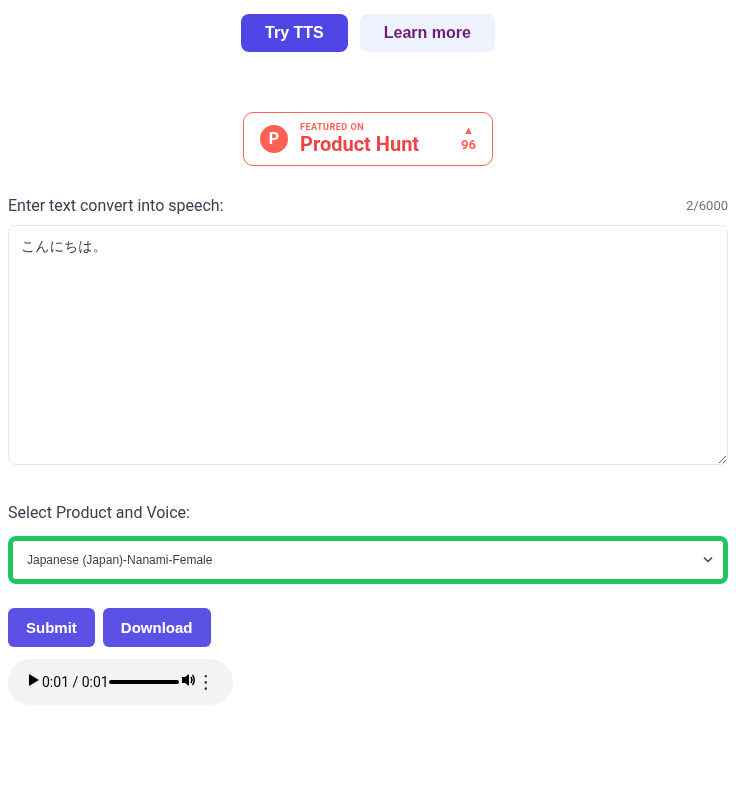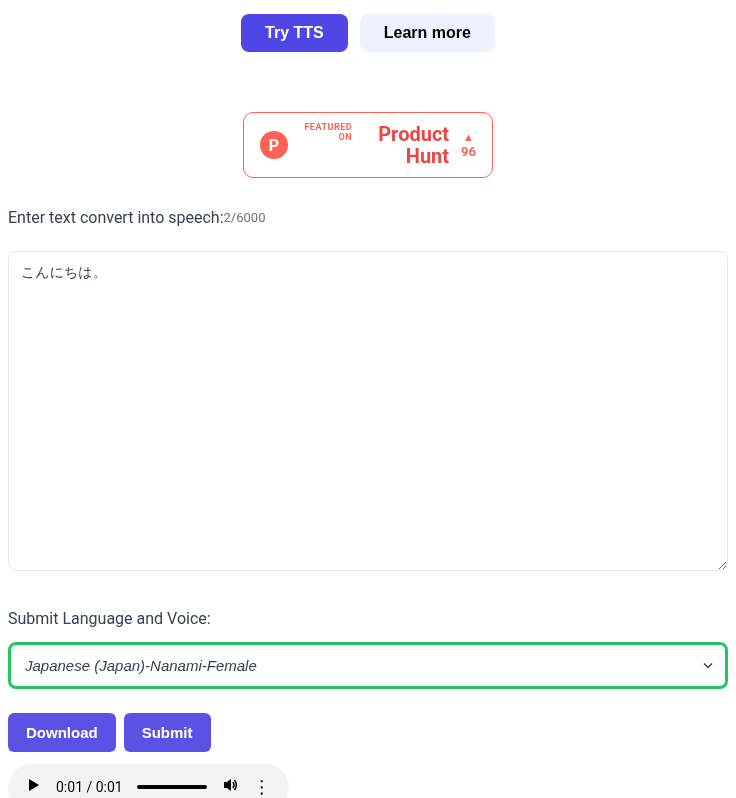--- a/index.html
+++ b/index.html
@@ -25,21 +25,21 @@
       color: #fff;
       border: none;
       padding: 10px 24px;
       border-radius: 8px;
       font-size: 16px;
       font-weight: 600;
       cursor: pointer;
     }
     .btn-secondary {
       background: #eef2ff;
-      color: #000000;
+      color: #701a75;
       border: none;
       padding: 10px 24px;
       border-radius: 8px;
       font-size: 16px;
       font-weight: 600;
       cursor: pointer;
     }
     .ph-badge {
       display: flex;
       align-items: center;
@@ -59,23 +59,22 @@
       display: flex;
       align-items: center;
       justify-content: center;
       color: #fff;
       font-weight: bold;
       font-size: 16px;
       flex-shrink: 0;
     }
     .ph-text {
       display: flex;
-      flex-direction: row;
+      flex-direction: column;
       line-height: 1.1;
-      text-align: right;
     }
     .ph-featured {
       font-size: 9px;
       font-weight: 700;
       color: #ff6154;
       letter-spacing: 0.5px;
     }
     .ph-name {
       font-size: 20px;
       font-weight: 700;
@@ -93,63 +92,62 @@
       font-size: 11px;
       line-height: 1;
     }
     .ph-count {
       font-size: 13px;
       font-weight: 700;
       color: #ff6154;
     }
     .label-row {
       display: flex;
-      justify-content: flex-start;
-      align-items: center;
-      margin-bottom: 24px;
+      justify-content: space-between;
+      align-items: center;
+      margin-bottom: 10px;
     }
     .label-text {
       font-size: 16px;
       color: #374151;
     }
     .char-count {
       font-size: 13px;
       color: #6b7280;
     }
     .textarea {
       width: 100%;
-      height: 320px;
+      height: 240px;
       border: 1px solid #e5e7eb;
       border-radius: 8px;
       padding: 12px;
       font-size: 14px;
       font-family: inherit;
       resize: both;
       color: #374151;
     }
     .voice-label {
       font-size: 16px;
       color: #374151;
       margin-top: 34px;
       margin-bottom: 14px;
     }
     .select-wrapper {
       position: relative;
     }
     .voice-select {
       width: 100%;
       padding: 12px 14px;
-      border: 3px solid #22c55e;
-      border-radius: 8px;
-      font-size: 15px;
+      border: 5px solid #22c55e;
+      border-radius: 8px;
+      font-size: 12px;
       color: #374151;
       appearance: none;
       background: #fff;
       cursor: pointer;
-      font-style: italic;
     }
     .select-chevron {
       position: absolute;
       right: 14px;
       top: 50%;
       transform: translateY(-50%);
       pointer-events: none;
       color: #374151;
     }
     .action-buttons {
@@ -167,21 +165,20 @@
       font-size: 15px;
       font-weight: 600;
       cursor: pointer;
     }
     .audio-player {
       display: inline-flex;
       align-items: center;
       background: #f1f3f4;
       border-radius: 30px;
       padding: 12px 18px;
-      gap: 14px;
       margin-top: 2px;
     }
     .play-icon {
       color: #000;
       cursor: pointer;
     }
     .time-text {
       font-size: 14px;
       color: #000;
       font-variant-numeric: tabular-nums;
@@ -225,36 +222,36 @@
   </div>
 </div>
 
 <div class="label-row">
   <span class="label-text">Enter text convert into speech:</span>
   <span class="char-count">2/6000</span>
 </div>
 
 <textarea class="textarea" style="">こんにちは。</textarea>
 
-<div class="voice-label">Submit Language and Voice:</div>
+<div class="voice-label">Select Product and Voice:</div>
 
 <div class="select-wrapper">
   <select class="voice-select">
     <option>Japanese (Japan)-Nanami-Female</option>
   </select>
   <span class="select-chevron">
     <svg width="12" height="12" viewBox="0 0 12 12">
         <path d="M2 4 L6 8 L10 4" stroke="currentColor" stroke-width="1.5" fill="none"></path>
       </svg>
   </span>
 </div>
 
 <div class="action-buttons">
+  <button class="btn-action">Submit</button>
   <button class="btn-action">Download</button>
-  <button class="btn-action">Submit</button>
 </div>
 
 <div class="audio-player">
   <span class="play-icon">
     <svg width="16" height="16" viewBox="0 0 16 16">
         <path d="M3 2 L13 8 L3 14 Z" fill="currentColor"></path>
       </svg>
   </span>
   <span class="time-text"><span>0:01</span> / <span>0:01</span></span>
   <div class="progress-bar"></div>

